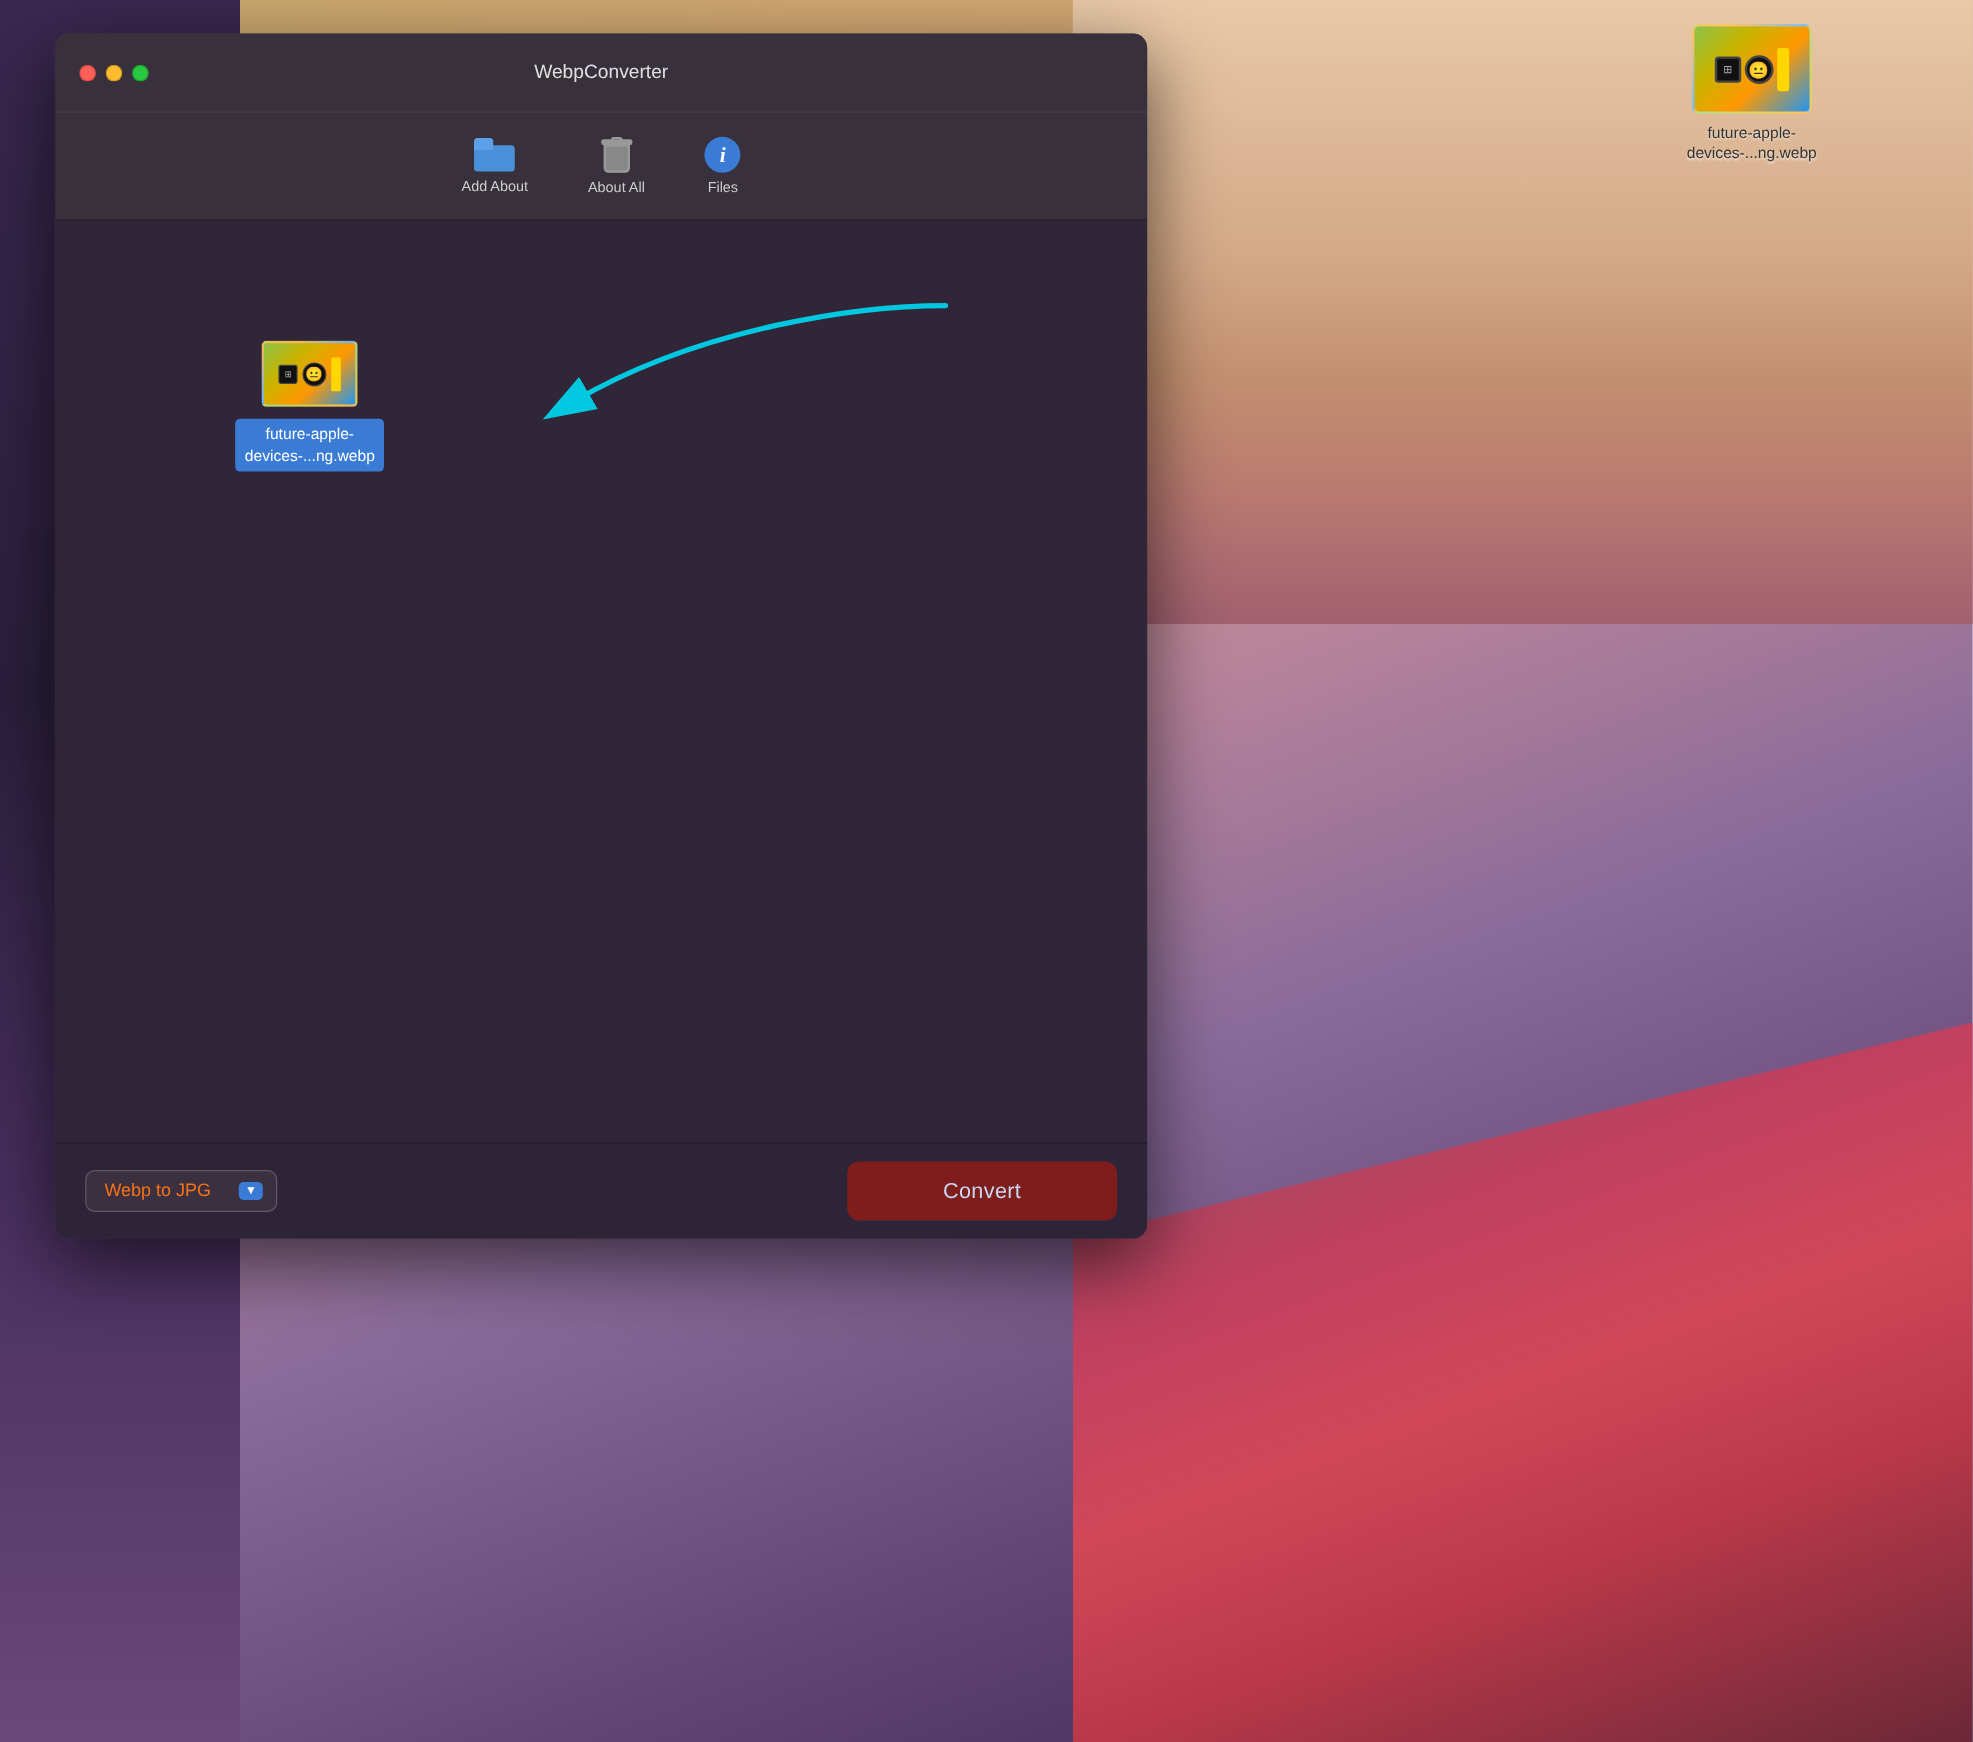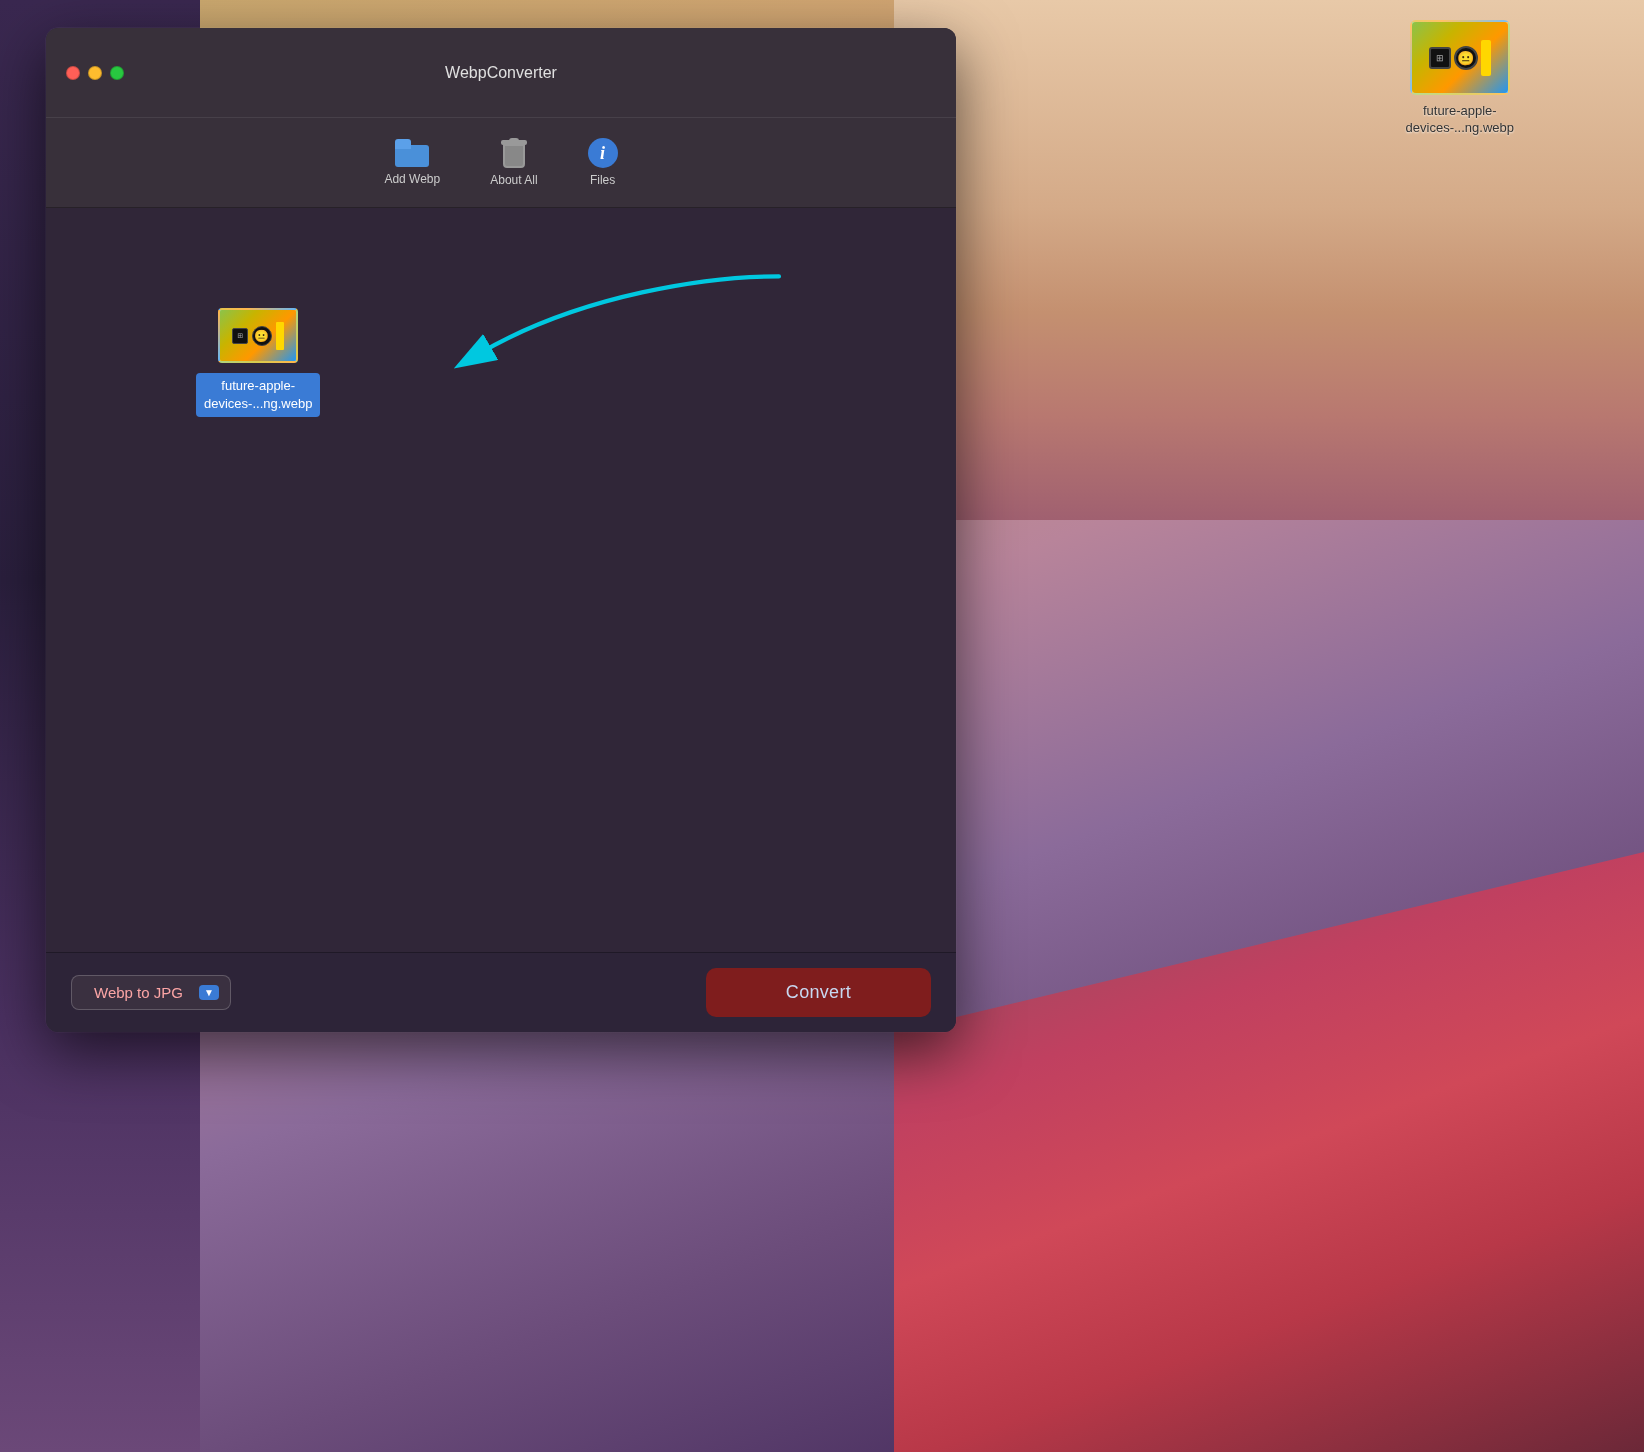--- a/index.html
+++ b/index.html
@@ -60,21 +60,21 @@
       background: #2d2438;
       border-radius: 12px;
       box-shadow: 0 20px 60px rgba(0,0,0,0.6), 0 0 0 0.5px rgba(255,255,255,0.1);
       display: flex;
       flex-direction: column;
       overflow: hidden;
     }
 
     
     .titlebar {
-      height: 90px;
+      height: 66px;
       background: #38303a;
       border-bottom: 1px solid rgba(255,255,255,0.08);
       display: flex;
       align-items: center;
       padding: 0 20px;
       flex-shrink: 0;
       position: relative;
     }
 
     .traffic-lights {
@@ -206,27 +206,26 @@
       position: relative;
       display: flex;
       align-items: center;
     }
 
     .format-select {
       appearance: none;
       background: #3a3040;
       border: 1px solid rgba(255,255,255,0.2);
       border-radius: 8px;
-      color: #fca5a5;
+      color: #f97316;
       font-size: 15px;
       padding: 8px 40px 8px 15px;
       cursor: pointer;
       outline: none;
       min-width: 160px;
-      text-align: center;
     }
 
     .select-arrow {
       position: absolute;
       right: 12px;
       pointer-events: none;
       color: #ffffff;
       background: #3a7bd5;
       border-radius: 4px;
       padding: 2px 5px;
@@ -406,21 +405,21 @@
       <span>WebpConverter</span>
     </div>
   </div>
 
   <div class="toolbar">
 
     <div class="toolbar-item">
       <div class="toolbar-icon">
         <div class="folder-icon"></div>
       </div>
-      <span class="toolbar-label">Add Webp</span>
+      <span class="toolbar-label">Add About</span>
     </div>
 
     <div class="toolbar-item">
       <div class="toolbar-icon">
         <div class="trash-icon">
           <div class="trash-handle"></div>
           <div class="trash-lid"></div>
           <div class="trash-body"></div>
         </div>
       </div>

